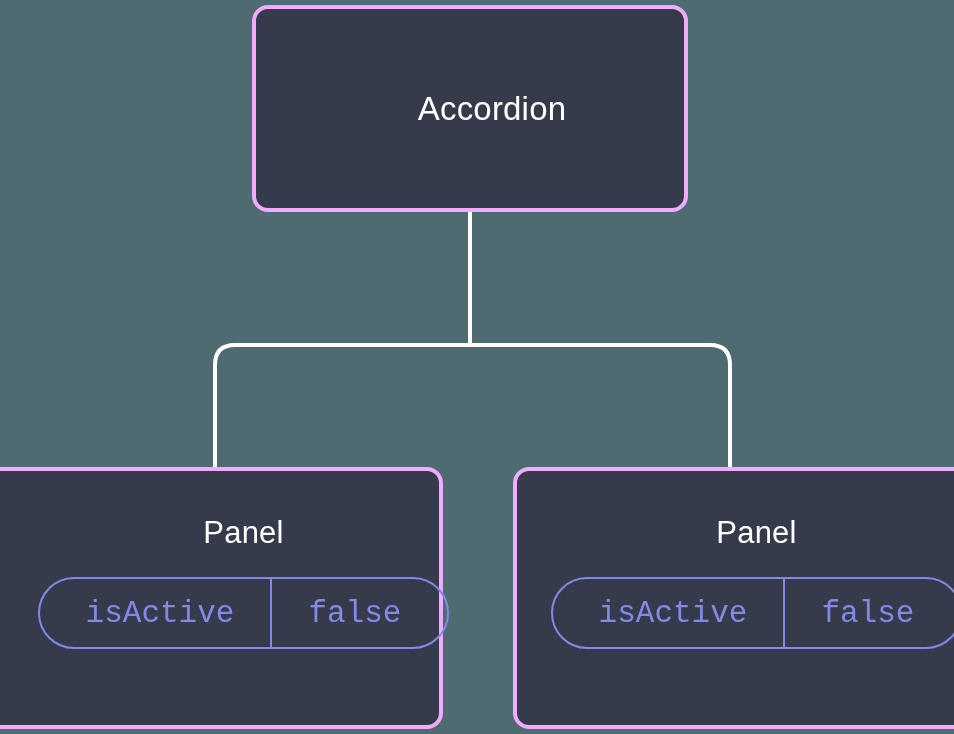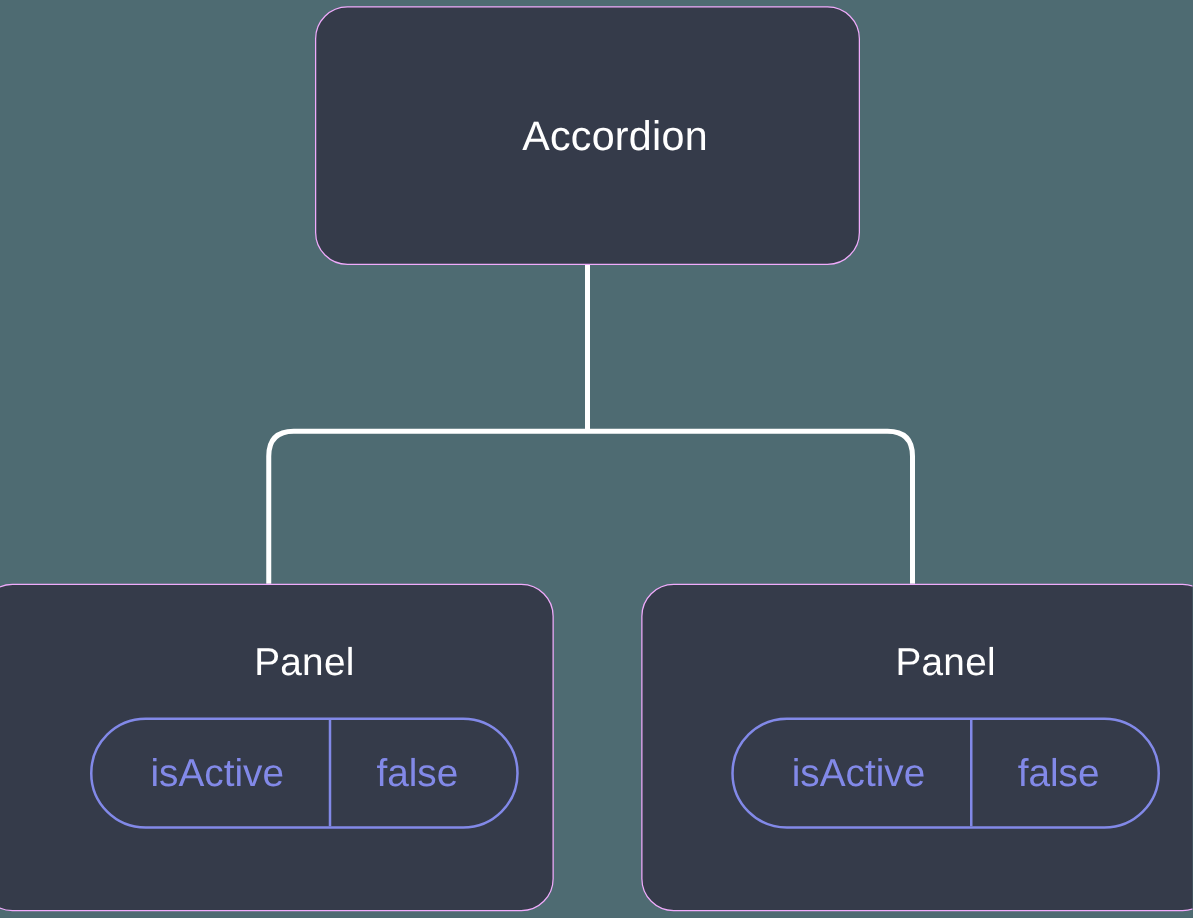--- a/index.html
+++ b/index.html
@@ -30,22 +30,22 @@
     width: 954px;
     height: 734px;
     pointer-events: none;
   }
 
   
   .node {
     position: absolute;
     box-sizing: border-box;
     background: #353b4a;
-    border: 1px solid #f0abfc;
-    border-radius: 26px;
+    border: 4px solid #f0abfc;
+    border-radius: 16px;
     display: flex;
     flex-direction: column;
     align-items: center;
     padding-left: 44px;
   }
 
   .node-root {
     left: 252px;
     top: 5px;
     width: 436px;
@@ -91,25 +91,26 @@
     display: flex;
     flex-direction: column;
     align-items: center;
   }
 
   
   .pill {
     margin-top: 29px;
     display: flex;
     align-items: stretch;
-    height: 89px;
+    height: 72px;
     border: 2px solid #8289e8;
     border-radius: 49px;
     box-sizing: border-box;
     background: transparent;
+    font-family: Liberation Mono, monospace;
   }
 
   .pill-key,
   .pill-val {
     display: flex;
     align-items: center;
     justify-content: center;
     color: #8289e8;
     font-size: 31px;
     line-height: 1;

